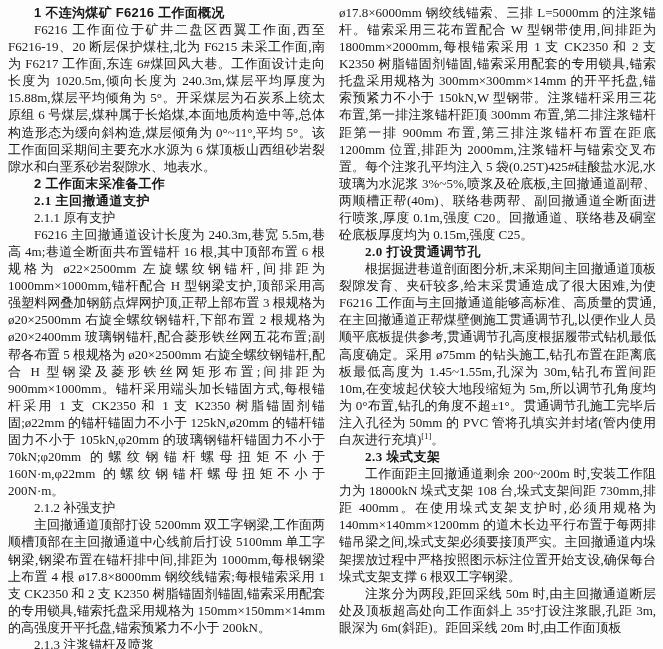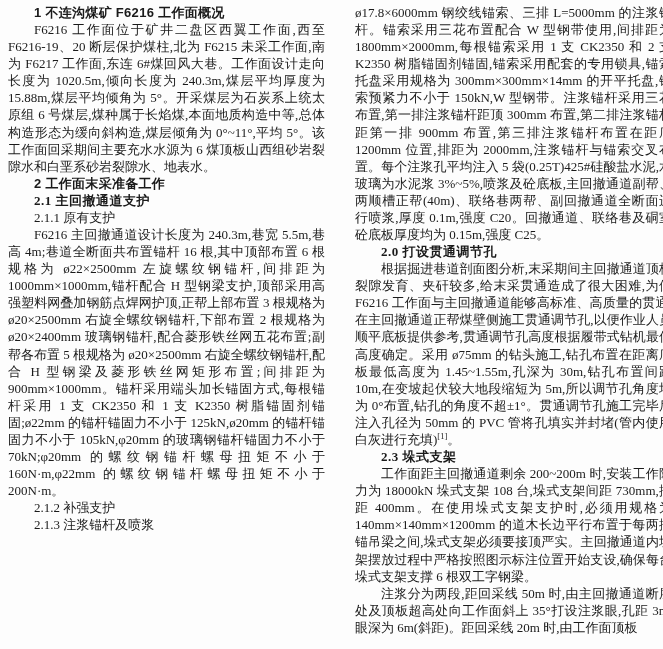--- a/index.html
+++ b/index.html
@@ -11,21 +11,21 @@
     height: 649px;
     background: #fdfdfd;
     overflow: hidden;
   }
   .doc {
     box-sizing: border-box;
     width: 663px;
     height: 649px;
     padding: 4px 6px 7px 8px;
     display: flex;
-    gap: 30px;
+    gap: 14px;
     background: #fdfdfd;
   }
   .col {
     flex: 0 0 317px;
     width: 317px;
     height: 645px;
     overflow: hidden;
     font-family: "Liberation Serif", "DejaVu Serif", serif;
     font-size: 13px;
     line-height: 17.08px;
@@ -60,20 +60,21 @@
 
 <div class="doc">
   <div class="col">
       <div class="block h1 indent">1 不连沟煤矿 F6216 工作面概况</div>
       <div class="block body indent">F6216 工作面位于矿井二盘区西翼工作面,西至 F6216-19、20 断层保护煤柱,北为 F6215 未采工作面,南为 F6217 工作面,东连 6#煤回风大巷。工作面设计走向长度为 1020.5m,倾向长度为 240.3m,煤层平均厚度为 15.88m,煤层平均倾角为 5°。开采煤层为石炭系上统太原组 6 号煤层,煤种属于长焰煤,本面地质构造中等,总体构造形态为缓向斜构造,煤层倾角为 0°~11°,平均 5°。该工作面回采期间主要充水水源为 6 煤顶板山西组砂岩裂隙水和白垩系砂岩裂隙水、地表水。</div>
       <div class="block h1 indent">2 工作面末采准备工作</div>
       <div class="block h2 indent">2.1 主回撤通道支护</div>
       <div class="block h3 indent">2.1.1 原有支护</div>
       <div class="block body indent">F6216 主回撤通道设计长度为 240.3m,巷宽 5.5m,巷高 4m;巷道全断面共布置锚杆 16 根,其中顶部布置 6 根规格为 ø22×2500mm 左旋螺纹钢锚杆,间排距为 1000mm×1000mm,锚杆配合 H 型钢梁支护,顶部采用高强塑料网叠加钢筋点焊网护顶,正帮上部布置 3 根规格为 ø20×2500mm 右旋全螺纹钢锚杆,下部布置 2 根规格为 ø20×2400mm 玻璃钢锚杆,配合菱形铁丝网五花布置;副帮各布置 5 根规格为 ø20×2500mm 右旋全螺纹钢锚杆,配合 H 型钢梁及菱形铁丝网矩形布置;间排距为 900mm×1000mm。锚杆采用端头加长锚固方式,每根锚杆采用 1 支 CK2350 和 1 支 K2350 树脂锚固剂锚固;ø22mm 的锚杆锚固力不小于 125kN,ø20mm 的锚杆锚固力不小于 105kN,φ20mm 的玻璃钢锚杆锚固力不小于 70kN;φ20mm 的螺纹钢锚杆螺母扭矩不小于 160N·m,φ22mm 的螺纹钢锚杆螺母扭矩不小于 200N·m。</div>
       <div class="block h3 indent">2.1.2 补强支护</div>
+      <div class="block body indent">主回撤通道顶部打设 5200mm 双工字钢梁,工作面两顺槽顶部在主回撤通道中心线前后打设 5100mm 单工字钢梁,钢梁布置在锚杆排中间,排距为 1000mm,每根钢梁上布置 4 根 ø17.8×8000mm 钢绞线锚索;每根锚索采用 1 支 CK2350 和 2 支 K2350 树脂锚固剂锚固,锚索采用配套的专用锁具,锚索托盘采用规格为 150mm×150mm×14mm 的高强度开平托盘,锚索预紧力不小于 200kN。</div>
       <div class="block h3 indent">2.1.3 注浆锚杆及喷浆</div>
     </div>
   <div class="col">
       <div class="block body">ø17.8×6000mm 钢绞线锚索、三排 L=5000mm 的注浆锚杆。锚索采用三花布置配合 W 型钢带使用,间排距为 1800mm×2000mm,每根锚索采用 1 支 CK2350 和 2 支 K2350 树脂锚固剂锚固,锚索采用配套的专用锁具,锚索托盘采用规格为 300mm×300mm×14mm 的开平托盘,锚索预紧力不小于 150kN,W 型钢带。注浆锚杆采用三花布置,第一排注浆锚杆距顶 300mm 布置,第二排注浆锚杆距第一排 900mm 布置,第三排注浆锚杆布置在距底 1200mm 位置,排距为 2000mm,注浆锚杆与锚索交叉布置。每个注浆孔平均注入 5 袋(0.25T)425#硅酸盐水泥,水玻璃为水泥浆 3%~5%,喷浆及砼底板,主回撤通道副帮、两顺槽正帮(40m)、联络巷两帮、副回撤通道全断面进行喷浆,厚度 0.1m,强度 C20。回撤通道、联络巷及硐室砼底板厚度均为 0.15m,强度 C25。</div>
       <div class="block h2 indent">2.0 打设贯通调节孔</div>
       <div class="block body indent">根据掘进巷道剖面图分析,末采期间主回撤通道顶板裂隙发育、夹矸较多,给末采贯通造成了很大困难,为使 F6216 工作面与主回撤通道能够高标准、高质量的贯通,在主回撤通道正帮煤壁侧施工贯通调节孔,以便作业人员顺平底板提供参考,贯通调节孔高度根据履带式钻机最低高度确定。采用 ø75mm 的钻头施工,钻孔布置在距离底板最低高度为 1.45~1.55m,孔深为 30m,钻孔布置间距 10m,在变坡起伏较大地段缩短为 5m,所以调节孔角度均为 0°布置,钻孔的角度不超±1°。贯通调节孔施工完毕后注入孔径为 50mm 的 PVC 管将孔填实并封堵(管内使用白灰进行充填)<sup>[1]</sup>。</div>
       <div class="block h2 indent">2.3 垛式支架</div>
       <div class="block body indent">工作面距主回撤通道剩余 200~200m 时,安装工作阻力为 18000kN 垛式支架 108 台,垛式支架间距 730mm,排距 400mm。在使用垛式支架支护时,必须用规格为 140mm×140mm×1200mm 的道木长边平行布置于每两排锚吊梁之间,垛式支架必须要接顶严实。主回撤通道内垛架摆放过程中严格按照图示标注位置开始支设,确保每台垛式支架支撑 6 根双工字钢梁。</div>
       <div class="block body indent">注浆分为两段,距回采线 50m 时,由主回撤通道断层处及顶板超高处向工作面斜上 35°打设注浆眼,孔距 3m,眼深为 6m(斜距)。距回采线 20m 时,由工作面顶板</div>
     </div>

